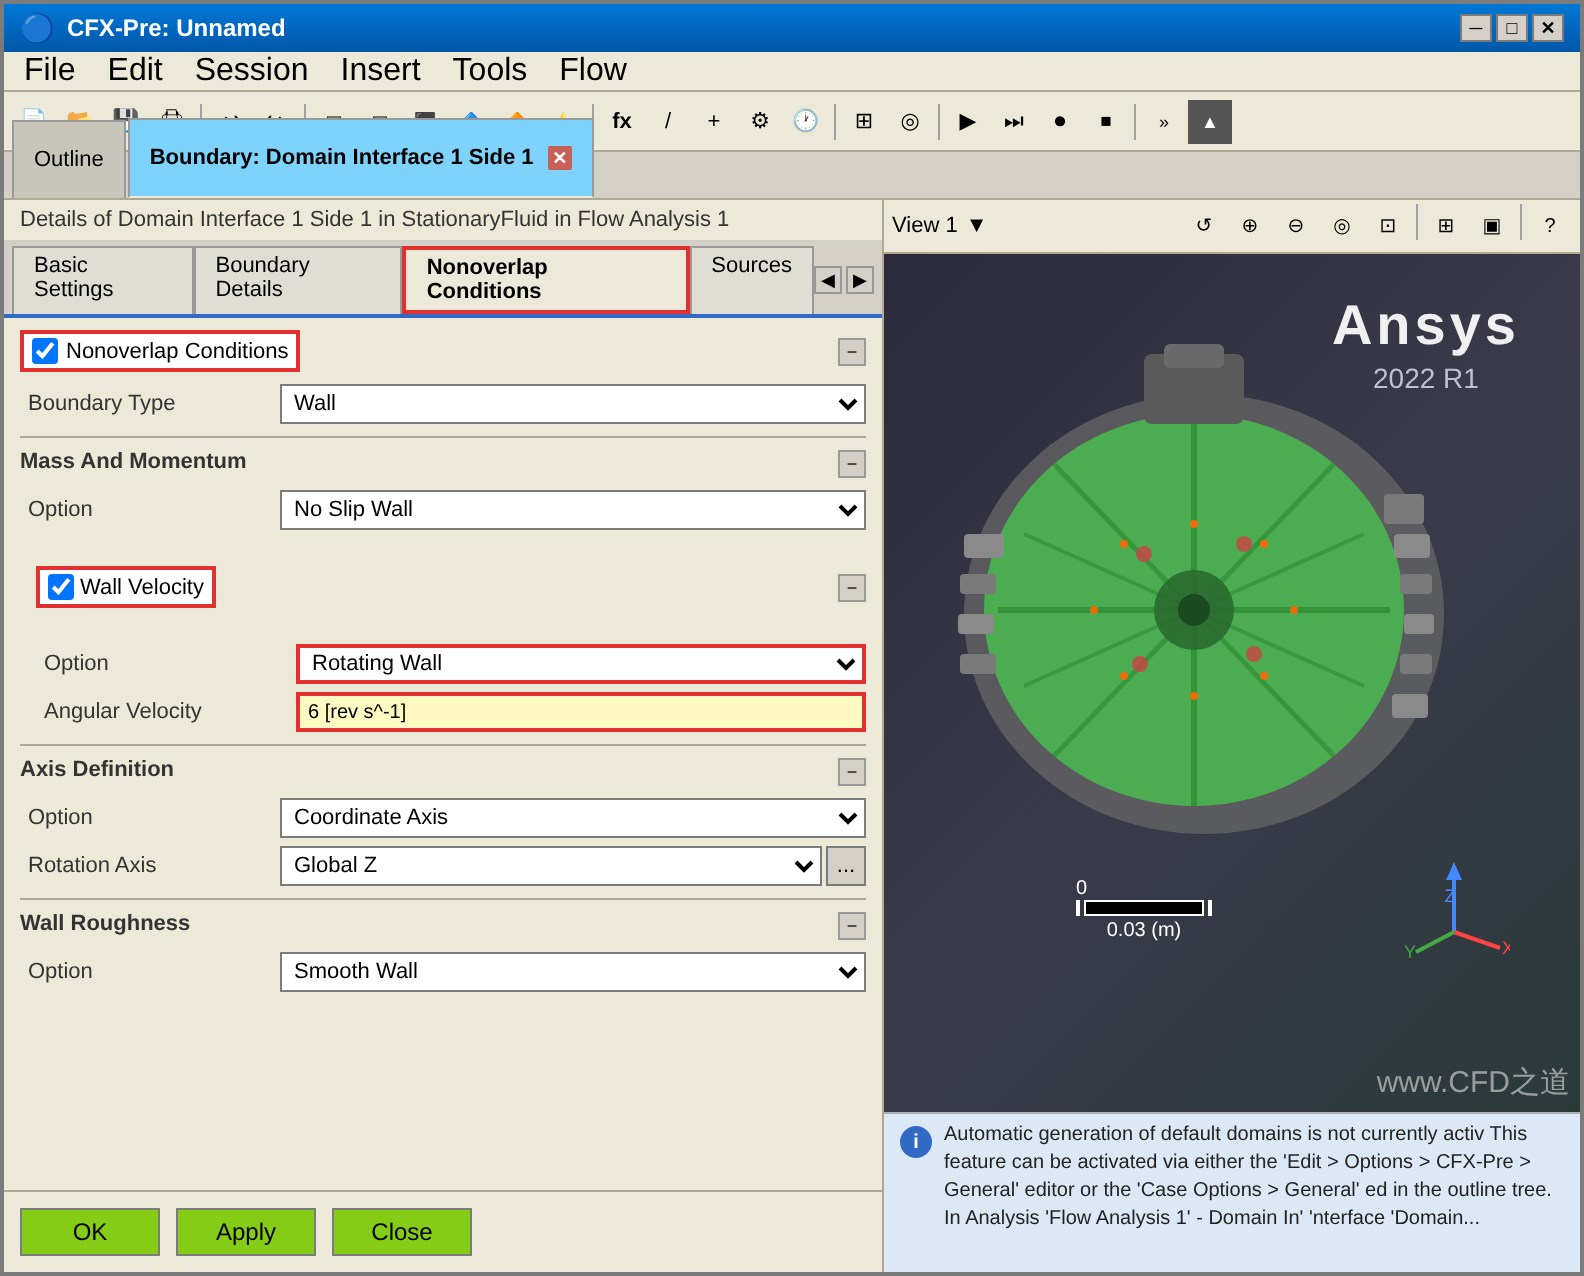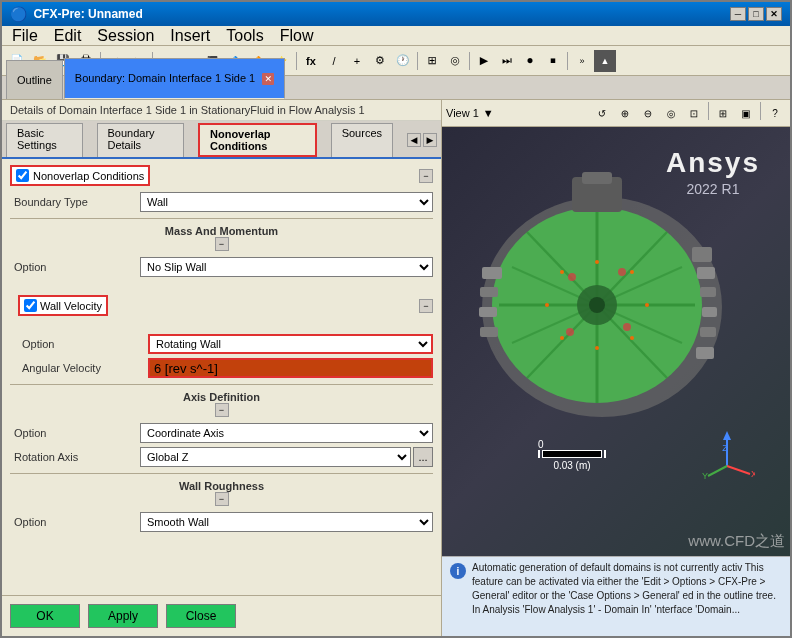--- a/index.html
+++ b/index.html
@@ -113,23 +113,23 @@
     .tab {
       padding: 13px 10px;
       background: #c8c5bb;
       border: 1px solid #999;
       border-bottom: none;
       cursor: pointer;
       font-size: 11px;
       margin-right: 1px;
     }
     .tab.active {
-      background: #3b82f6;
+      background: #7dd3fc;
       border-bottom: 1px solid #ece9d8;
-      font-weight: normal;
+      font-weight: bold;
       z-index: 1;
       position: relative;
     }
     .tab-close {
       display: inline-flex;
       width: 12px;
       height: 12px;
       background: #c8605a;
       color: white;
       font-size: 9px;
@@ -164,21 +164,21 @@
       background: #ece9d8;
       border-bottom: 1px solid #d0cfc4;
     }
 
     
     .inner-tabs {
       display: flex;
       background: #d4d0c8;
       border-bottom: 2px solid #316ac5;
       padding: 2px 4px 0;
-      gap: 14px;
+      gap: 0;
     }
     .inner-tab {
       padding: 3px 10px;
       background: #e0ddd5;
       border: 1px solid #999;
       border-bottom: none;
       cursor: pointer;
       font-size: 11px;
     }
     .inner-tab.active {
@@ -197,25 +197,24 @@
       overflow-y: auto;
       padding: 6px 8px;
     }
 
     
     .form-section {
       margin-bottom: 4px;
     }
     .section-header {
       display: flex;
-      align-items: center;
+      align-items: flex-start;
       justify-content: space-between;
       padding: 2px 0;
       margin-bottom: 2px;
-      flex-direction: column;
     }
     .section-title {
       font-size: 11px;
       font-weight: bold;
       color: #333;
     }
     .collapse-btn {
       width: 14px;
       height: 14px;
       border: 1px solid #999;
@@ -249,22 +248,22 @@
       height: 20px;
       border: 1px solid #7b7b7b;
       background: white;
       font-size: 11px;
       padding: 0 2px;
     }
     input[type="text"] {
       width: 100%;
       height: 20px;
       border: 1px solid #7b7b7b;
-      background: #c2410c;
-      font-size: 13px;
+      background: #fef9c3;
+      font-size: 10px;
       padding: 0 4px;
     }
 
     .checkbox-row {
       display: flex;
       align-items: center;
       gap: 4px;
       padding: 2px 0;
     }
     .checkbox-label {
@@ -293,21 +292,21 @@
     .button-bar {
       padding: 8px;
       display: flex;
       gap: 8px;
       background: #ece9d8;
       border-top: 1px solid #b0a890;
     }
     .action-btn {
       min-width: 70px;
       height: 24px;
-      background: #22c55e;
+      background: #84cc16;
       border: 1px solid #7b7b7b;
       font-size: 12px;
       cursor: pointer;
       padding: 0 12px;
     }
 
     
     .right-panel {
       flex: 1;
       background: #3a3a3a;

